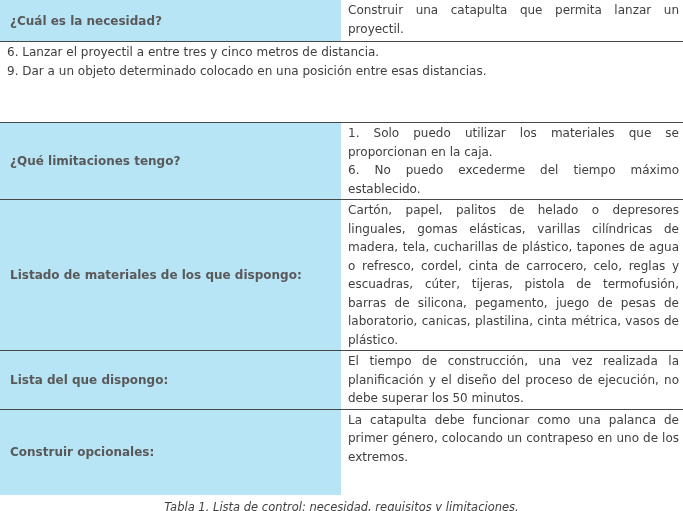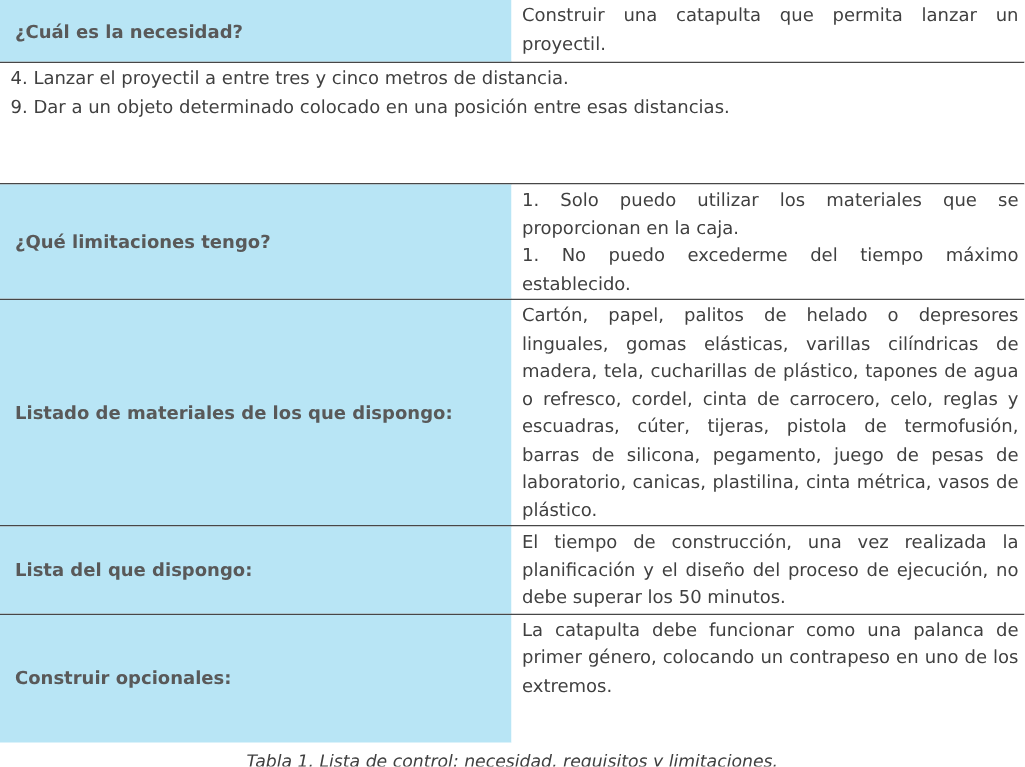--- a/index.html
+++ b/index.html
@@ -82,30 +82,30 @@
 
     <div class="t-row r0">
       <div class="cell-label">¿Cuál es la necesidad?</div>
       <div class="cell-value">
         <p>Construir una catapulta que permita lanzar un proyectil.</p>
       </div>
     </div>
 
     <div class="t-row r1">
       <div class="cell-value">
-        <p>4. Lanzar el proyectil a entre tres y cinco metros de distancia.</p>
+        <p>6. Lanzar el proyectil a entre tres y cinco metros de distancia.</p>
         <p>9. Dar a un objeto determinado colocado en una posición entre esas distancias.</p>
       </div>
     </div>
 
     <div class="t-row r2">
       <div class="cell-label">¿Qué limitaciones tengo?</div>
       <div class="cell-value">
         <p>1. Solo puedo utilizar los materiales que se proporcionan en la caja.</p>
-        <p>1. No puedo excederme del tiempo máximo establecido.</p>
+        <p>6. No puedo excederme del tiempo máximo establecido.</p>
       </div>
     </div>
 
     <div class="t-row r3">
       <div class="cell-label">Listado de materiales de los que dispongo:</div>
       <div class="cell-value">
         <p>Cartón, papel, palitos de helado o depresores linguales, gomas elásticas, varillas cilíndricas de madera, tela, cucharillas de plástico, tapones de agua o refresco, cordel, cinta de carrocero, celo, reglas y escuadras, cúter, tijeras, pistola de termofusión, barras de silicona, pegamento, juego de pesas de laboratorio, canicas, plastilina, cinta métrica, vasos de plástico.</p>
       </div>
     </div>
 

